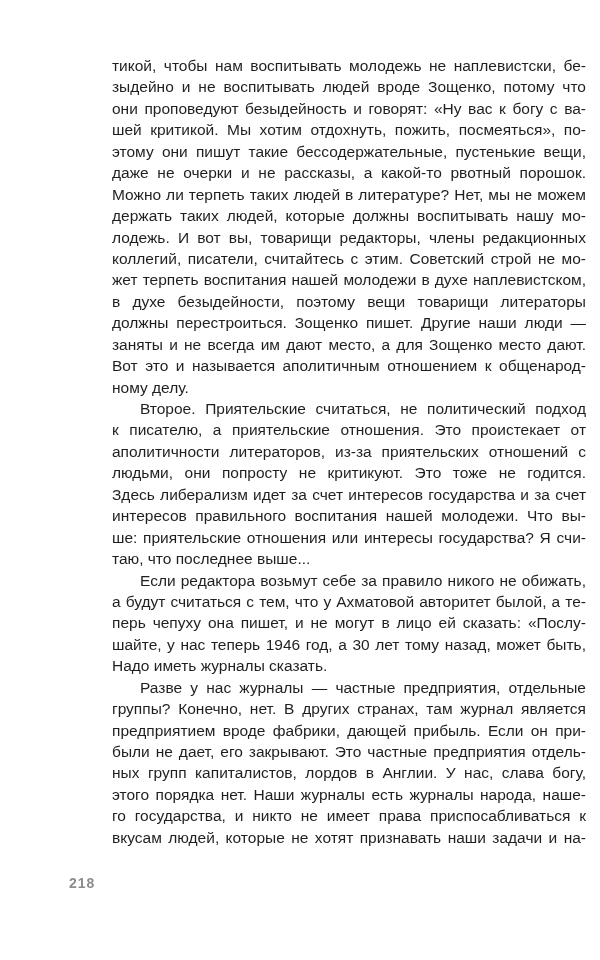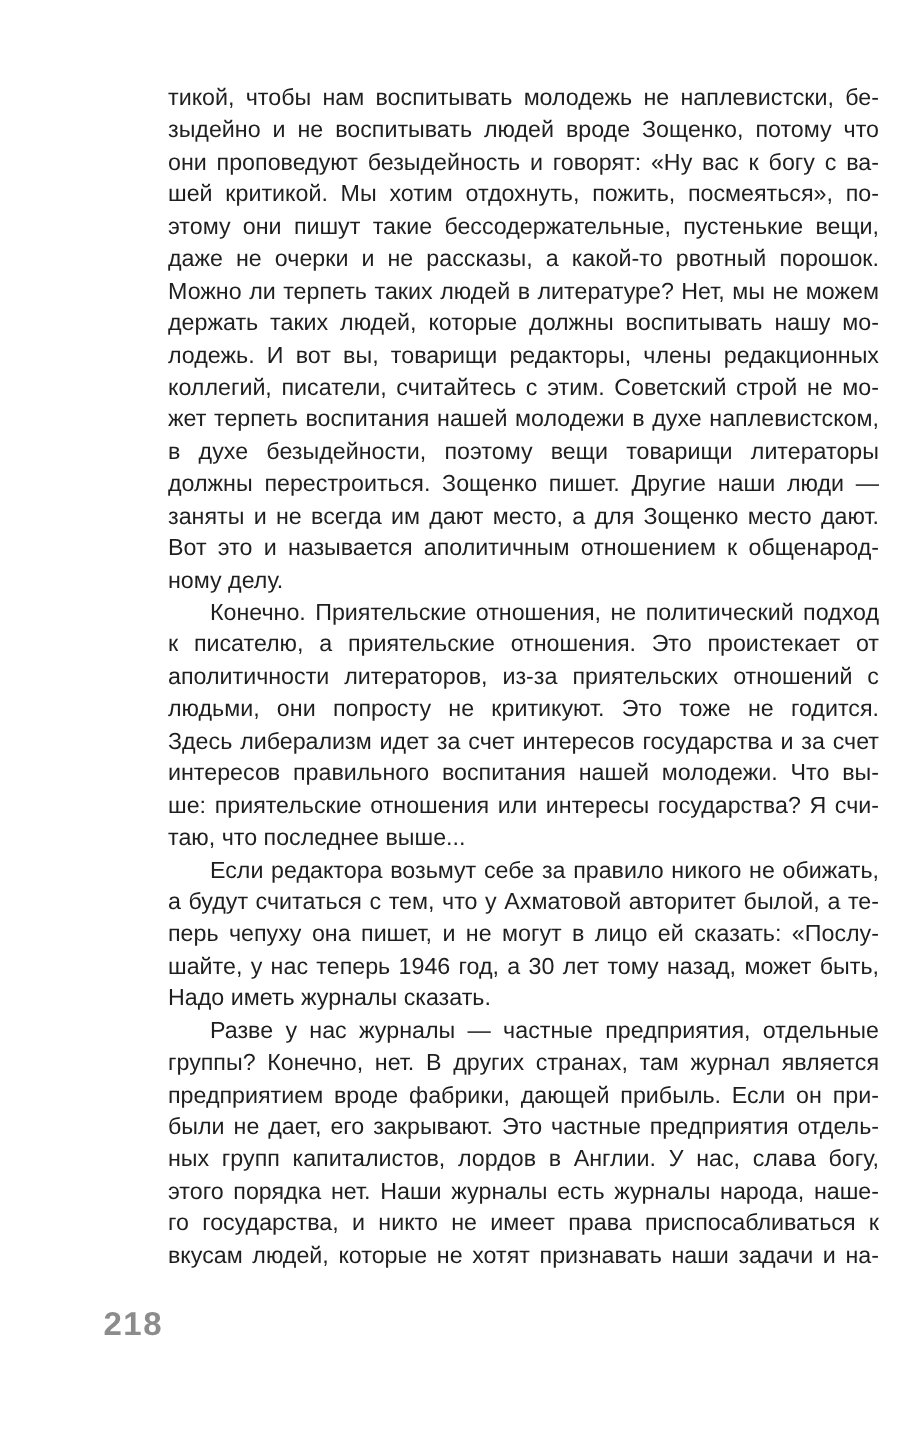--- a/index.html
+++ b/index.html
@@ -43,21 +43,21 @@
   }
   .line.para-end {
     text-align-last: left;
   }
   .page-number {
     position: absolute;
     left: 69px;
     top: 874px;
     font-family: "Liberation Sans", sans-serif;
     font-weight: 700;
-    font-size: 22px;
+    font-size: 14px;
     line-height: 18px;
     letter-spacing: 1px;
     color: #8c8c8c;
   }
 </style>
 </head>
 <body>
 
 <div class="page">
   <div class="text-block" id="text-block" style="color: rgb(31, 31, 31);">
@@ -70,21 +70,21 @@
       <div class="line">Можно ли терпеть таких людей в литературе? Нет, мы не можем</div>
       <div class="line">держать таких людей, которые должны воспитывать нашу мо-</div>
       <div class="line">лодежь. И вот вы, товарищи редакторы, члены редакционных</div>
       <div class="line">коллегий, писатели, считайтесь с этим. Советский строй не мо-</div>
       <div class="line">жет терпеть воспитания нашей молодежи в духе наплевистском,</div>
       <div class="line">в духе безыдейности, поэтому вещи товарищи литераторы</div>
       <div class="line">должны перестроиться. Зощенко пишет. Другие наши люди —</div>
       <div class="line">заняты и не всегда им дают место, а для Зощенко место дают.</div>
       <div class="line">Вот это и называется аполитичным отношением к общенарод-</div>
       <div class="line para-end">ному делу.</div>
-      <div class="line indent">Конечно. Приятельские отношения, не политический подход</div>
+      <div class="line indent">Второе. Приятельские считаться, не политический подход</div>
       <div class="line">к писателю, а приятельские отношения. Это проистекает от</div>
       <div class="line">аполитичности литераторов, из-за приятельских отношений с</div>
       <div class="line">людьми, они попросту не критикуют. Это тоже не годится.</div>
       <div class="line">Здесь либерализм идет за счет интересов государства и за счет</div>
       <div class="line">интересов правильного воспитания нашей молодежи. Что вы-</div>
       <div class="line">ше: приятельские отношения или интересы государства? Я счи-</div>
       <div class="line para-end">таю, что последнее выше...</div>
       <div class="line indent">Если редактора возьмут себе за правило никого не обижать,</div>
       <div class="line">а будут считаться с тем, что у Ахматовой авторитет былой, а те-</div>
       <div class="line">перь чепуху она пишет, и не могут в лицо ей сказать: «Послу-</div>

